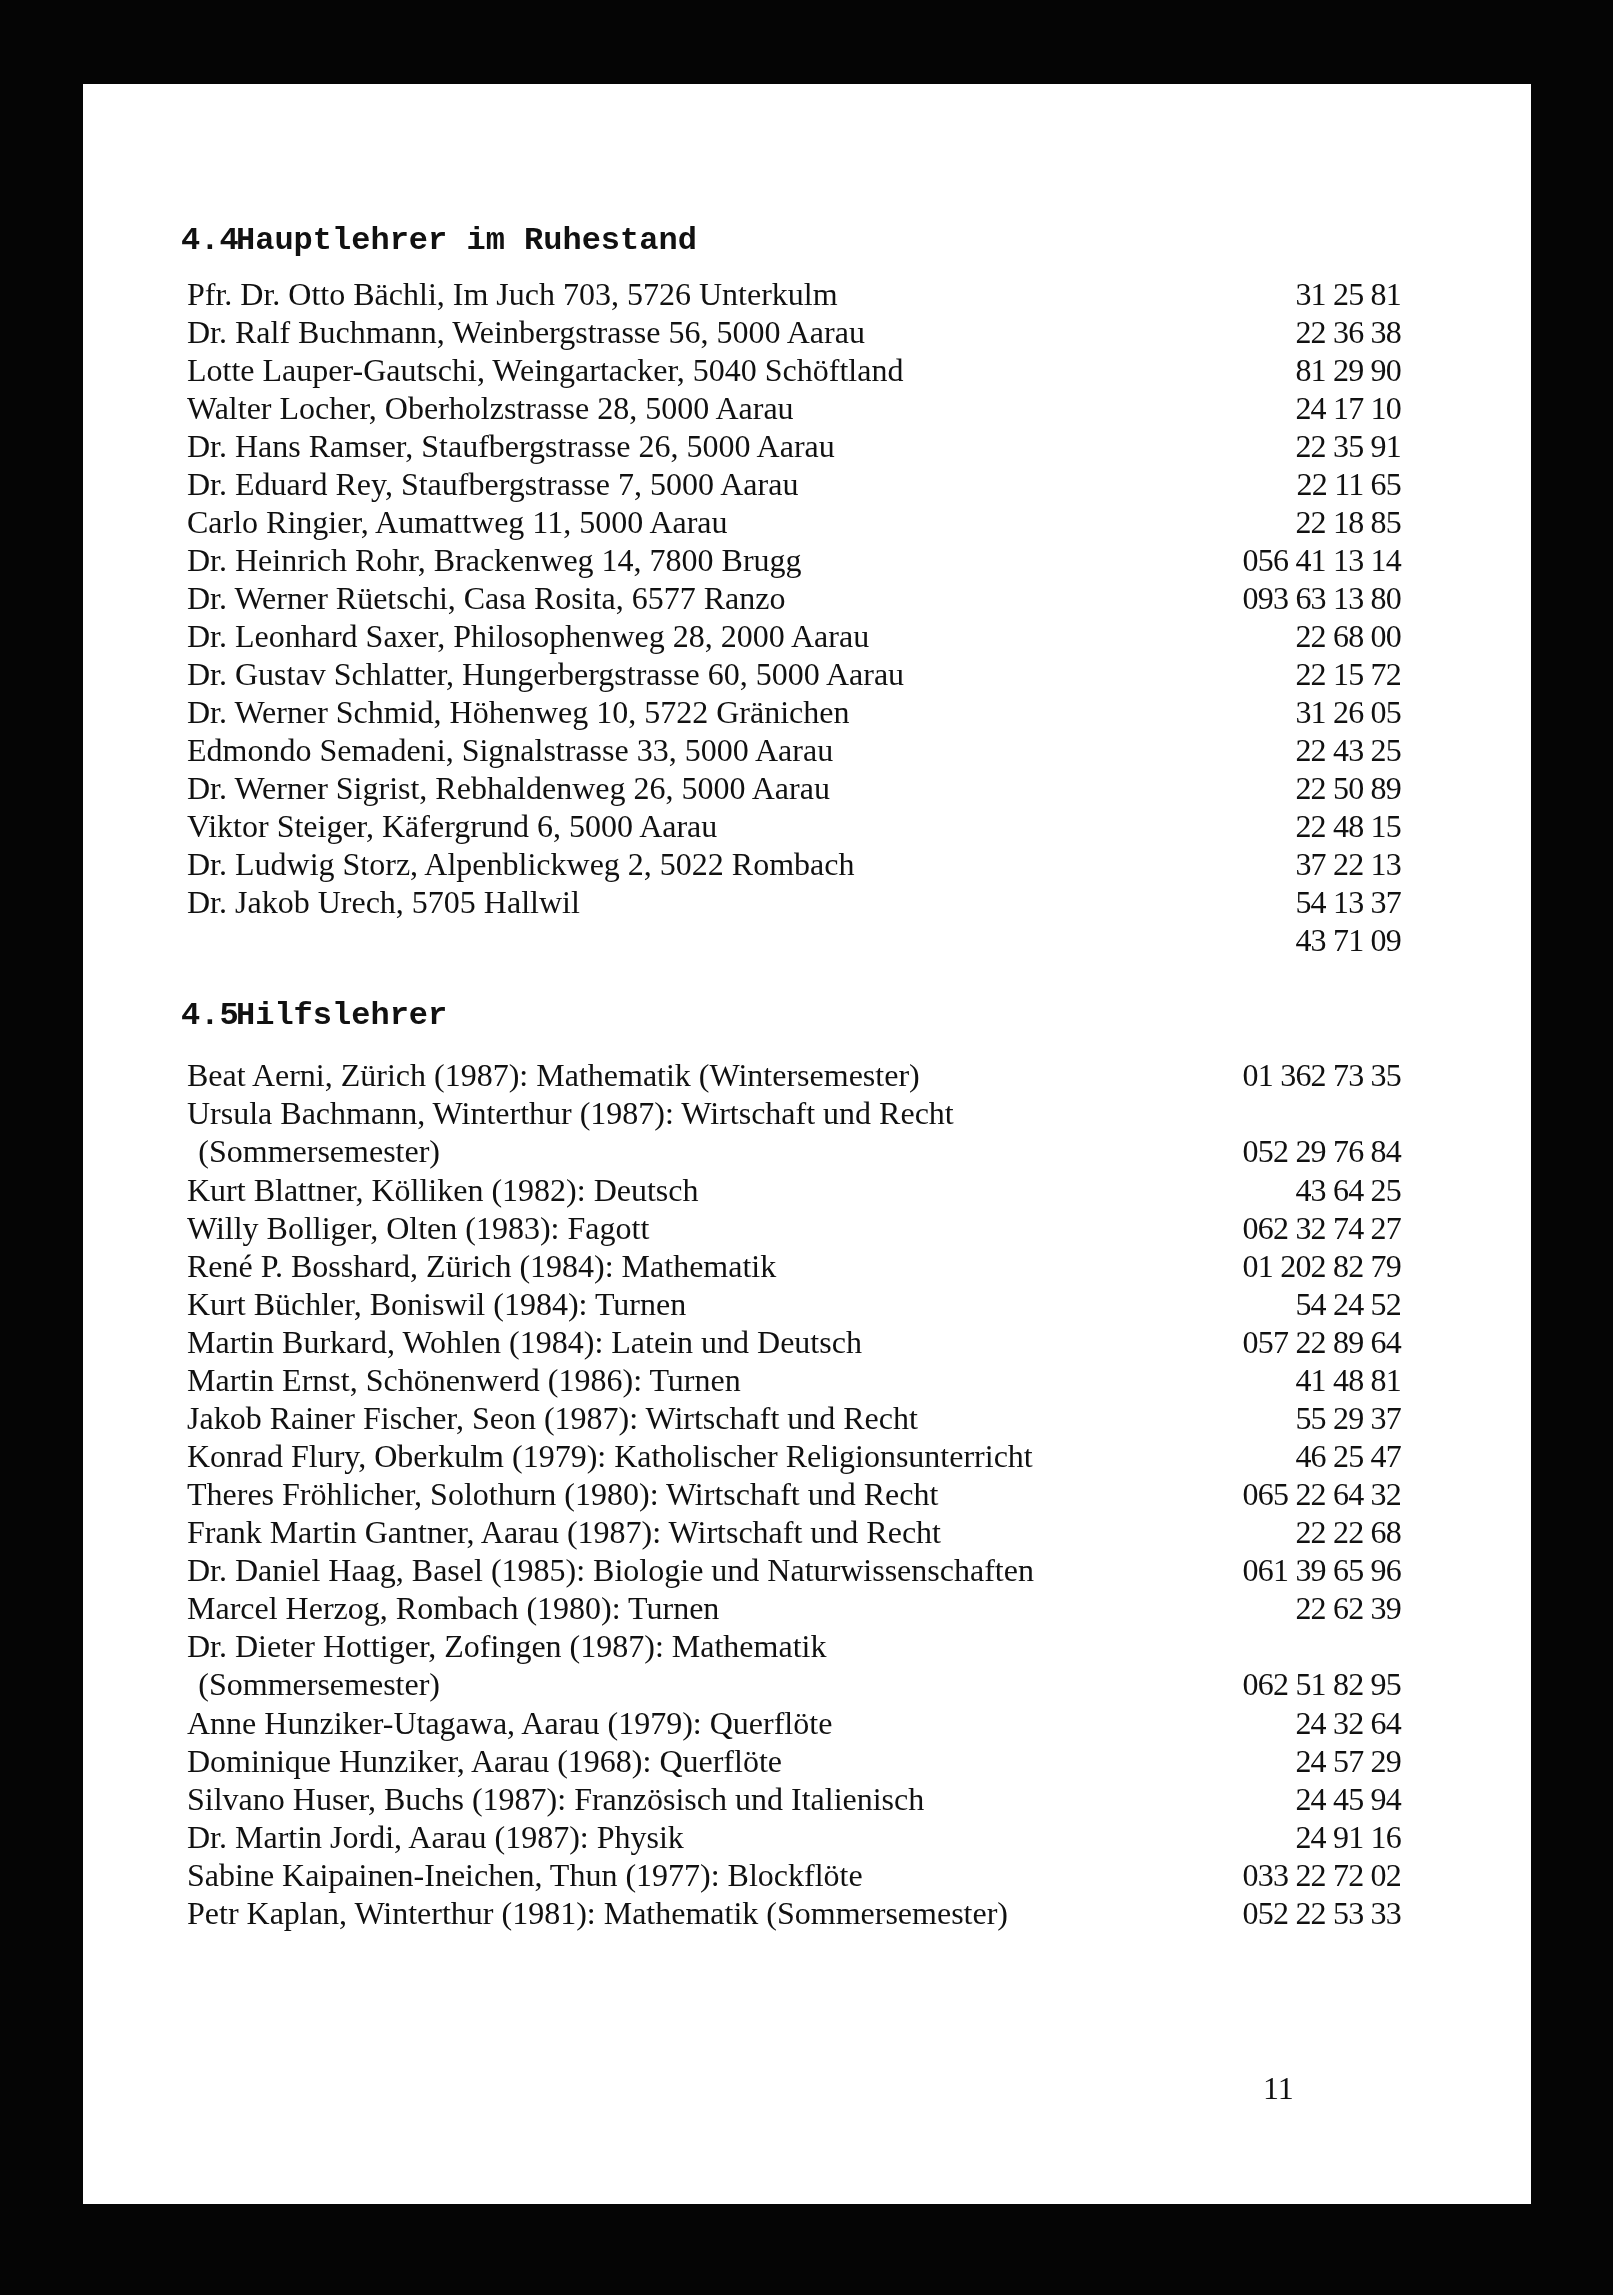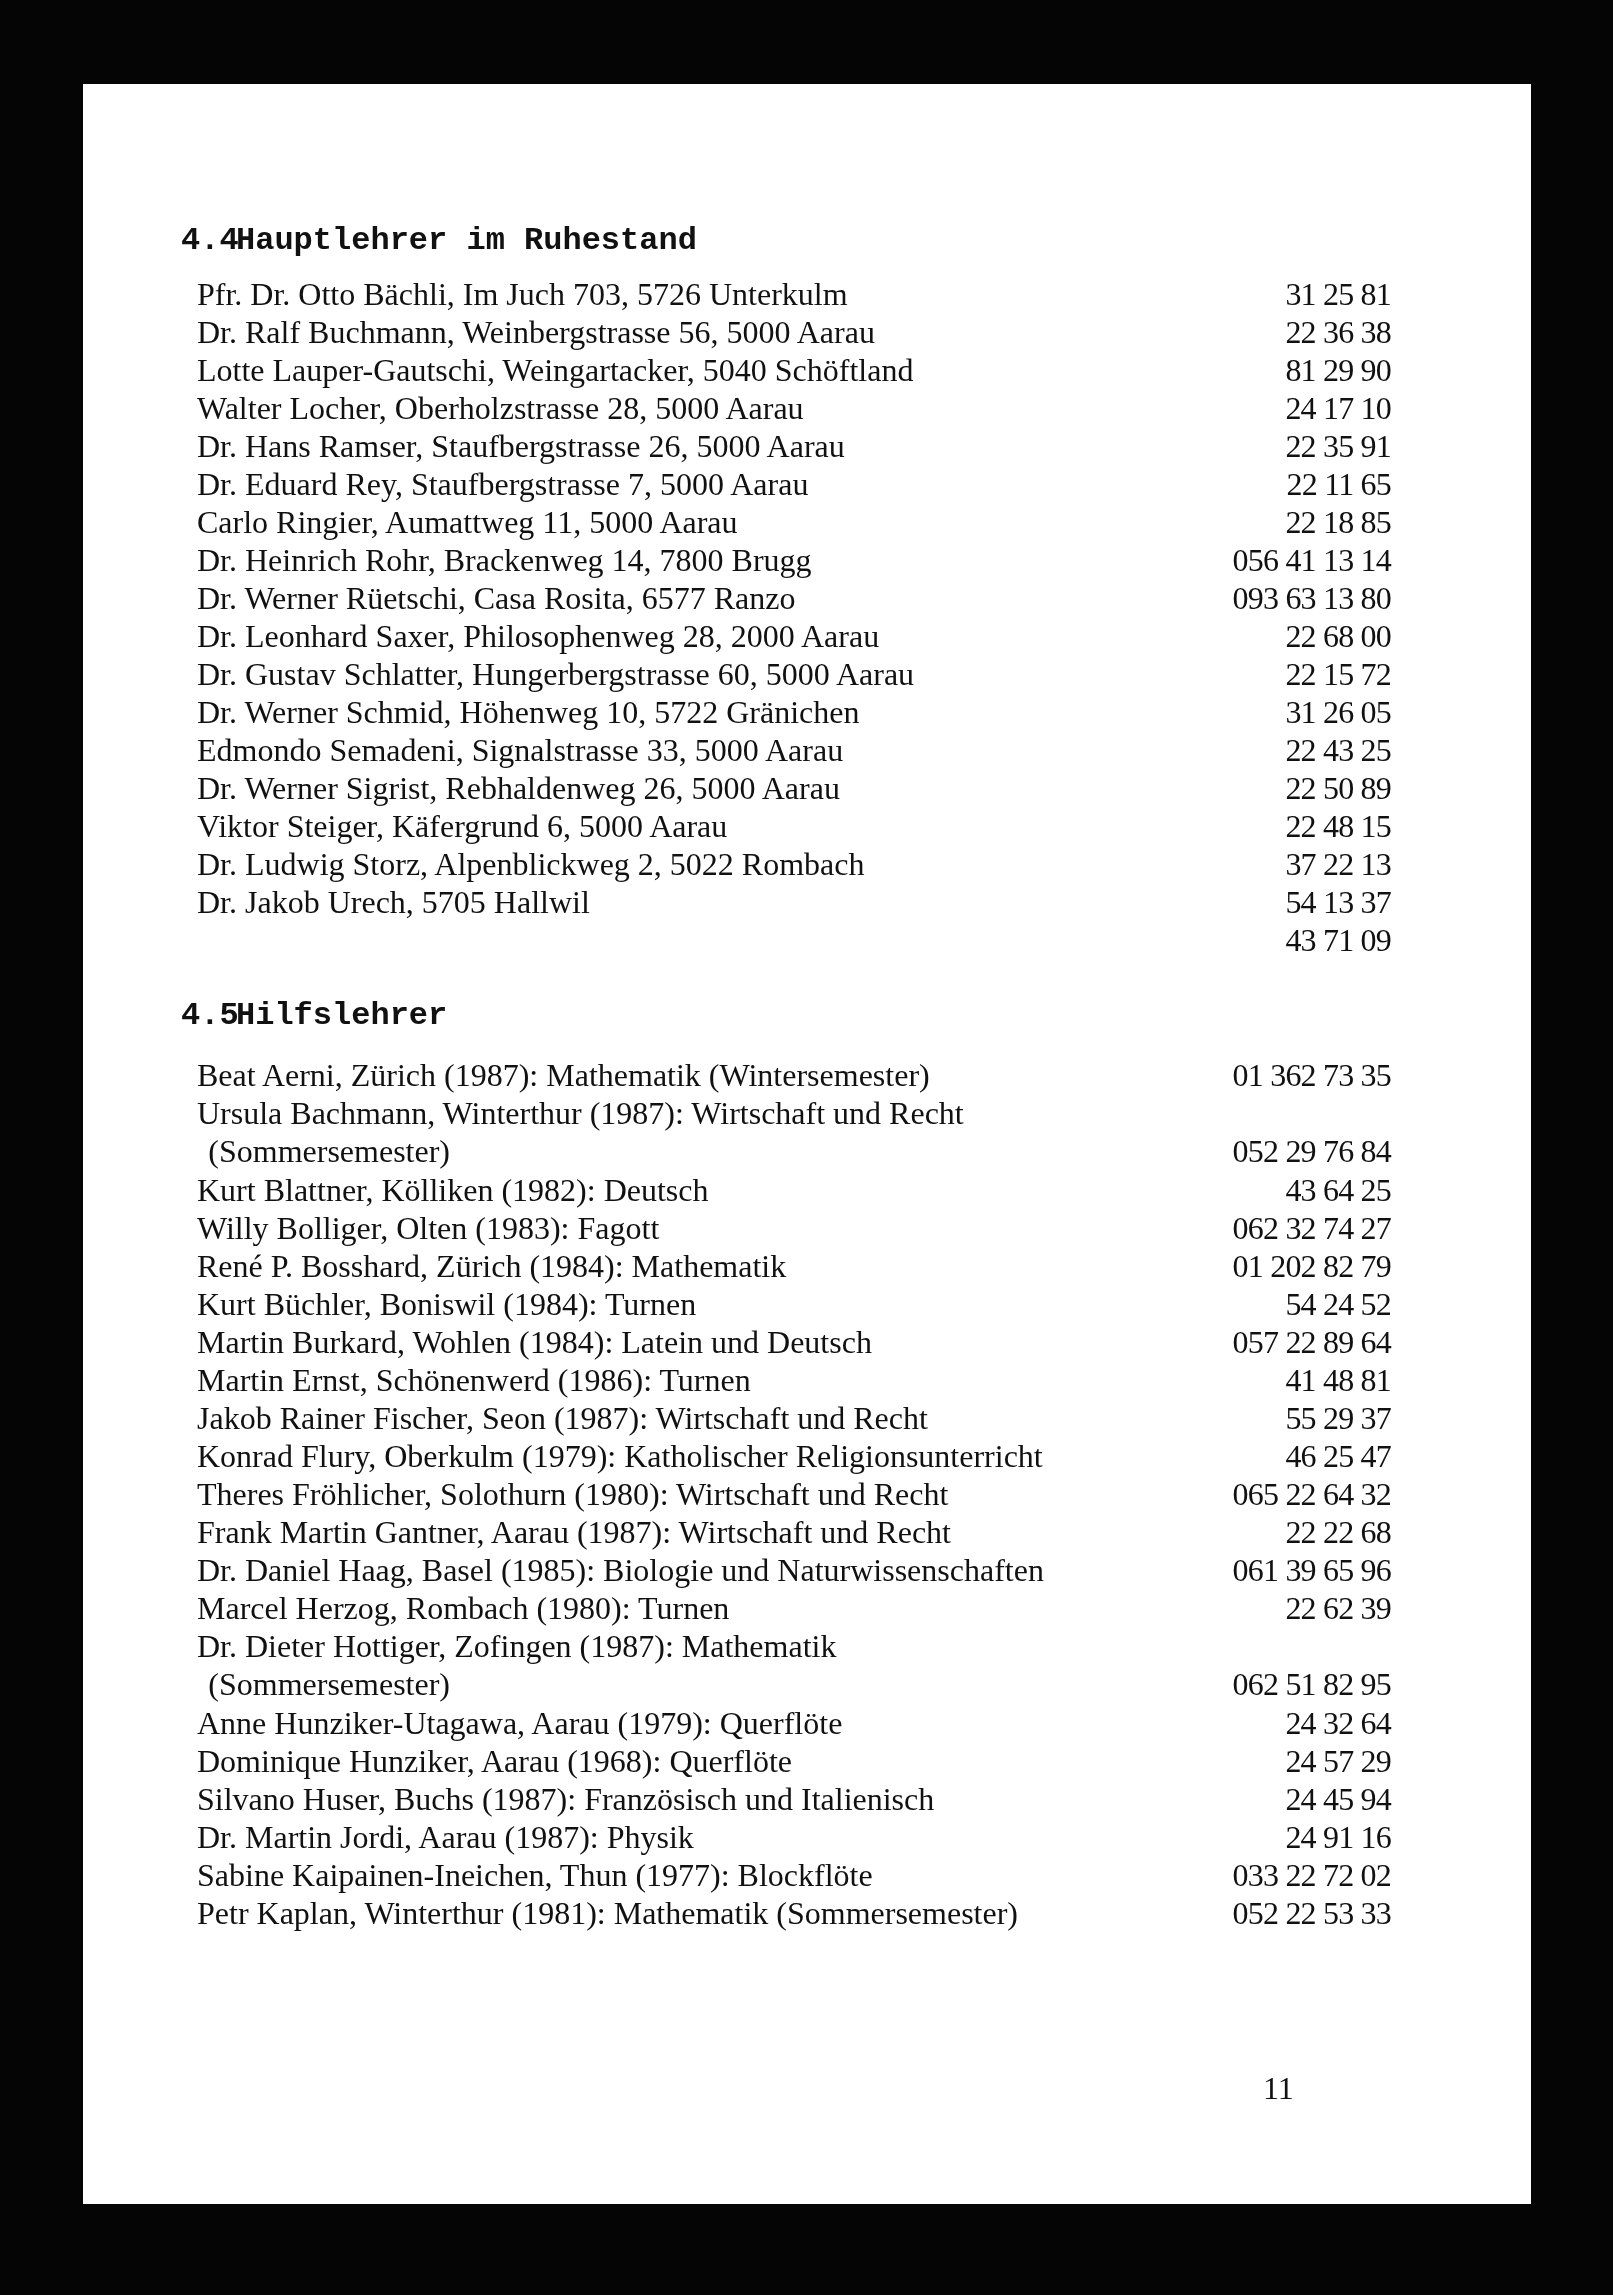--- a/index.html
+++ b/index.html
@@ -24,21 +24,21 @@
   }
   .section-heading {
     font-family: Liberation Mono, monospace;
     font-weight: bold;
     font-size: 32px;
     line-height: 39px;
     margin: 0;
     white-space: nowrap;
   }
   .section-heading .num { display: inline-block; width: 55px; }
-  .list { margin: 16px; padding: 0; list-style: none; }
+  .list { margin: 6px; padding: 0; list-style: none; }
   .row {
     position: relative;
     font-size: 32px;
     line-height: 38px;
     height: 38px;
     white-space: nowrap;
   }
   .row .text { position: absolute; left: 0; top: 0; }
   .row .phone { position: absolute; right: 0; top: 0; letter-spacing: -0.8px; }
   .row.two-line { height: 77px; }

